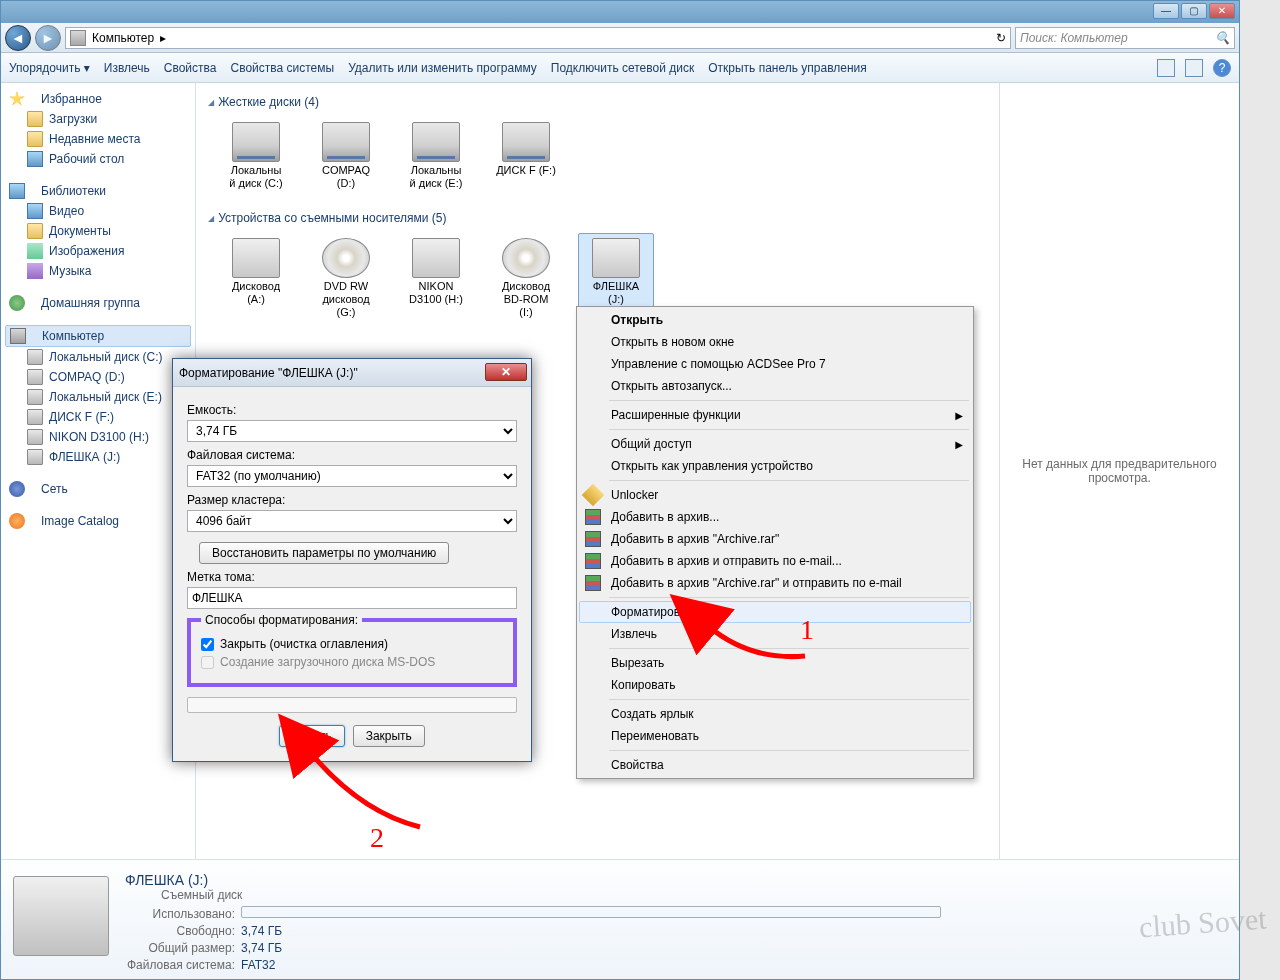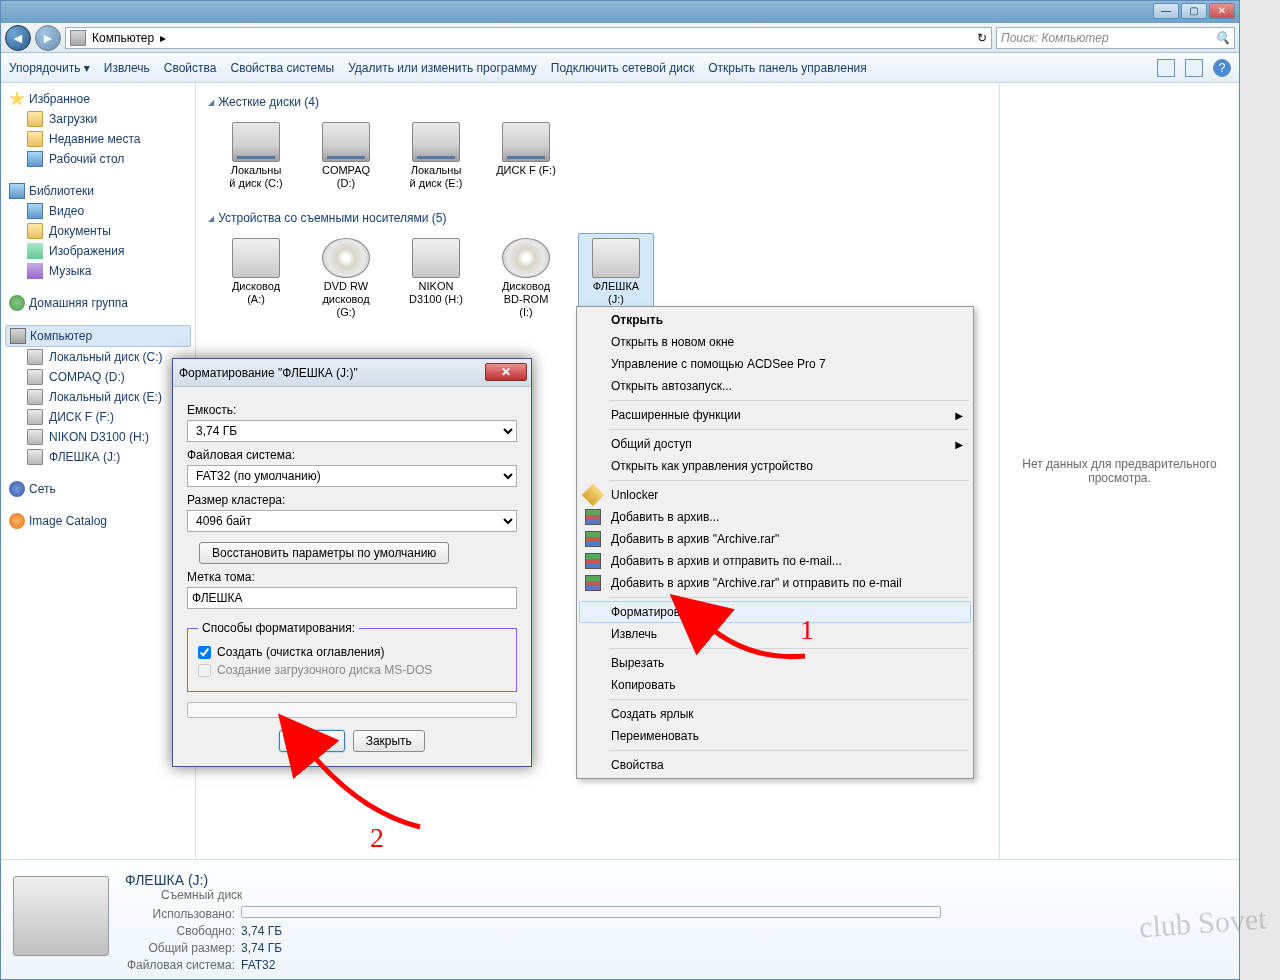--- a/index.html
+++ b/index.html
@@ -6,29 +6,29 @@
 body { background:#e8e8e8; width:1280px; height:980px; overflow:hidden; position:relative;}
 .window { position:absolute; left:0; top:0; width:1240px; height:980px; background:#fff; border:1px solid #5a8db8;}
 .titlebar { height:22px; background:linear-gradient(#8fb8d8,#6fa0c8); position:relative;}
 .titlebar .winbtns{position:absolute; right:4px; top:2px; display:flex; gap:2px;}
 .titlebar .winbtns div{width:26px;height:16px;background:linear-gradient(#d8e8f8,#a8c8e0);border:1px solid #5a8db8;border-radius:2px;text-align:center;line-height:13px;font-size:10px;color:#234;}
 .titlebar .winbtns .cls{background:linear-gradient(#e89090,#c85050);color:#fff;}
 .navbar{height:30px;background:linear-gradient(#f0f4f8,#dce8f0);border-bottom:1px solid #b0c0d0;display:flex;align-items:center;padding:0 4px;gap:4px;}
 .navbtn{width:26px;height:26px;border-radius:13px;background:radial-gradient(circle at 30% 30%,#6fa8d8,#2a5a8a);border:1px solid #234;display:flex;align-items:center;justify-content:center;color:#fff;font-size:14px;}
 .addrbar{flex:1;height:22px;background:#fff;border:1px solid #a0b0c0;display:flex;align-items:center;padding:0 4px;gap:6px;}
 .addrbar .icn{width:16px;height:16px;background:linear-gradient(#d8d8d8,#a8a8a8);border:1px solid #888;}
-.searchbox{width:239px;height:22px;background:#fff;border:1px solid #a0b0c0;padding:0 4px;color:#888;font-style:italic;display:flex;align-items:center;justify-content:space-between;}
+.searchbox{width:220px;height:22px;background:#fff;border:1px solid #a0b0c0;padding:0 4px;color:#888;font-style:italic;display:flex;align-items:center;justify-content:space-between;}
 .toolbar{height:30px;background:linear-gradient(#f8fbfe,#e4eef6);border-bottom:1px solid #c8d4e0;display:flex;align-items:center;padding:0 8px;gap:14px;}
 .toolbar span{color:#1a3e6e;cursor:default;}
 .toolbar .rgt{margin-left:auto;display:flex;gap:10px;align-items:center;}
 .tbicon{width:18px;height:18px;border:1px solid #6a90b8;background:#e8f0f8;}
 .body{display:flex;height:calc(100% - 82px - 120px);}
 .sidebar{width:195px;border-right:1px solid #d8e0e8;padding:6px 4px;overflow:hidden;background:#fff;}
 .sidebar .grp{margin-bottom:12px;}
-.sidebar .hdr{display:flex;align-items:center;gap:4px;padding:2px 4px;color:#1a3e6e;}
+.sidebar .hdr{display:flex;align-items:center;gap:16px;padding:2px 4px;color:#1a3e6e;}
 .sidebar .itm{display:flex;align-items:center;gap:6px;padding:2px 4px 2px 22px;color:#1a3e6e;}
 .sidebar .ic{width:16px;height:16px;flex:none;}
 .ic-star{background:radial-gradient(circle,#ffd860 40%,#e8a820 70%);clip-path:polygon(50% 0,61% 35%,98% 35%,68% 57%,79% 91%,50% 70%,21% 91%,32% 57%,2% 35%,39% 35%);}
 .ic-fld{background:linear-gradient(#ffe8a8,#e8c060);border:1px solid #c8a040;border-radius:1px;}
 .ic-lib{background:linear-gradient(#a8d8f8,#6098c8);border:1px solid #4878a8;}
 .ic-pc{background:linear-gradient(#d8d8d8,#a0a0a0);border:1px solid #707070;}
 .ic-dsk{background:linear-gradient(#e8e8e8,#b8b8b8);border:1px solid #888;border-radius:1px;}
 .ic-net{background:radial-gradient(circle,#7898d8,#3858a8);border-radius:50%;}
 .ic-cat{background:radial-gradient(circle,#ffb060,#e87820);border-radius:50%;}
 .ic-hg{background:radial-gradient(circle,#88c888,#489848);border-radius:50%;}
@@ -67,21 +67,21 @@
 .mic-rar{background:linear-gradient(#58a858 0 33%,#c85858 33% 66%,#5878c8 66%);border:1px solid #555;}
 
 .dialog{position:absolute;left:172px;top:358px;width:360px;background:#f0f0f0;border:1px solid #3a5a8a;box-shadow:0 0 14px rgba(0,0,0,.55);z-index:60;}
 .dialog .dtitle{height:28px;background:linear-gradient(#e8eef6,#d2dde8);display:flex;align-items:center;padding:0 6px;color:#000;position:relative;border-bottom:1px solid #b8c4d0;}
 .dialog .dtitle .x{position:absolute;right:4px;top:4px;width:42px;height:18px;background:linear-gradient(#e89090,#c03030);border:1px solid #803020;border-radius:2px;color:#fff;text-align:center;line-height:16px;font-weight:bold;}
 .dialog .dbody{padding:10px 14px 14px;}
 .dialog label{display:block;margin:6px 0 3px;color:#000;}
 .dialog select,.dialog input[type=text]{width:100%;height:22px;border:1px solid #abadb3;background:#fff;padding:0 4px;font-size:12px;}
 .dialog .btn{height:22px;padding:0 12px;background:linear-gradient(#fdfdfd,#e4e4e4);border:1px solid #8a8a8a;border-radius:3px;}
 .dialog .btn.def{border-color:#3c7fb1;box-shadow:0 0 2px #6aa8d8;}
-.dialog fieldset{border:1px solid #8b5cf6;padding:6px 10px 10px;margin-top:12px;}
+.dialog fieldset{border:4px solid #8b5cf6;padding:6px 10px 10px;margin-top:4px;}
 .dialog fieldset legend{padding:0 4px;}
 .dialog .chk{display:flex;align-items:center;gap:6px;margin:4px 0;}
 .dialog .chk input{width:13px;height:13px;}
 .dialog .prg{height:16px;border:1px solid #b8b8b8;background:#f8f8f8;margin-top:10px;border-radius:2px;}
 .dialog .dbtns{text-align:center;margin-top:12px;display:flex;gap:8px;justify-content:center;}
 
 .arrow{position:absolute;z-index:70;pointer-events:none;}
 .arrow svg{overflow:visible;}
 .anum{position:absolute;z-index:71;color:#f00;font-size:28px;font-family:serif;}
 .watermark{position:absolute;right:14px;bottom:40px;font-family:cursive;font-size:30px;color:rgba(120,120,120,.35);transform:rotate(-4deg);z-index:5;}
@@ -344,21 +344,21 @@
     <select><option>4096 байт</option></select>
     <div style="margin-top:10px;text-align:left;margin-left:12px;">
       <button class="btn">Восстановить параметры по умолчанию</button>
     </div>
     <label>Метка тома:</label>
     <input type="text" value="ФЛЕШКА" style="">
     <fieldset>
       <legend>Способы форматирования:</legend>
       <div class="chk">
           <input type="checkbox" checked="" style="">
-          <span>Создать (очистка оглавления)</span>
+          <span>Закрыть (очистка оглавления)</span>
         </div>
       <div class="chk">
           <input type="checkbox" disabled="" style="">
           <span style="color:#888;text-align:center;">Создание загрузочного диска MS-DOS</span>
         </div>
     </fieldset>
     <div class="prg"></div>
     <div class="dbtns">
       <button class="btn def">Начать</button>
       <button class="btn">Закрыть</button>

